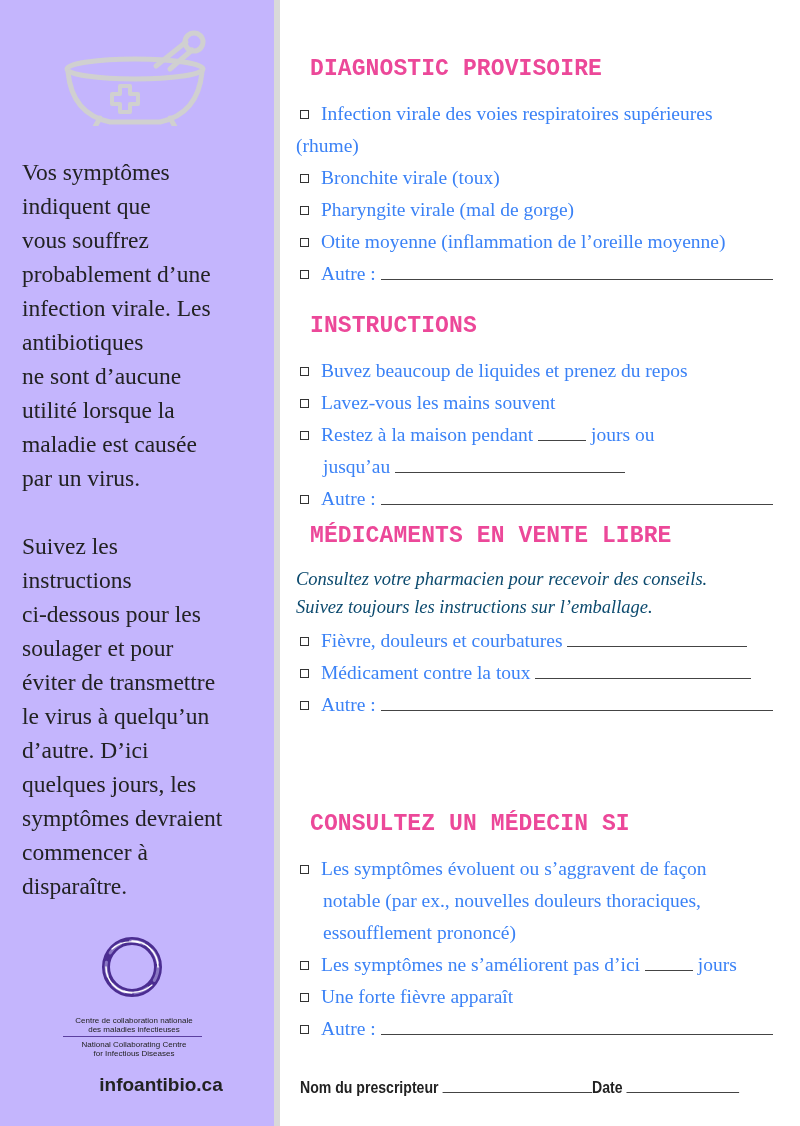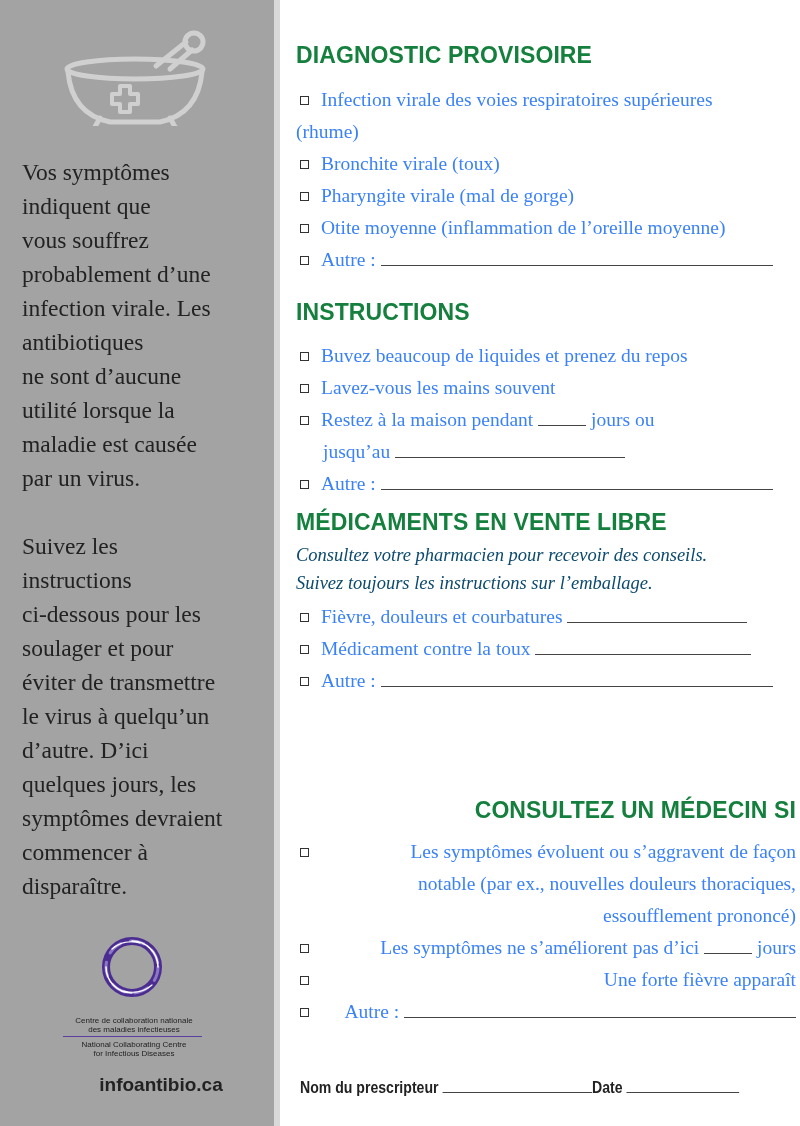--- a/index.html
+++ b/index.html
@@ -1,21 +1,21 @@
 <!DOCTYPE html>
 <html><head>
 <meta charset="utf-8">
 <style>
   html, body { margin: 0; padding: 0; }
   body {
     width: 800px; height: 1126px; background: #ffffff; position: relative; overflow: hidden;
     font-family: "DejaVu Serif", "Liberation Serif", serif; color: #222;
   }
   .left {
-    position: absolute; left: 0; top: 0; width: 274px; height: 1126px; background: #a3a3a3;
+    position: absolute; left: 0; top: 0; width: 274px; height: 1126px; background: #c4b5fd;
   }
   .divider {
     position: absolute; left: 274px; top: 0; width: 6px; height: 1126px; background: #d9d9d9;
   }
   .mortar { position: absolute; left: 60px; top: 14px; width: 150px; height: 112px; }
   .intro {
     position: absolute; left: 22px; width: 250px;
     font-family: "Liberation Serif", "DejaVu Serif", serif;
     font-size: 23.5px; line-height: 34px; color: #222;
   }
@@ -30,40 +30,40 @@
   .org-fr { top: 1016px; }
   .org-rule { position: absolute; left: 63px; top: 1036px; width: 139px; height: 1px; background: #5b3fa0; }
   .org-en { top: 1040px; }
   .site {
     position: absolute; left: 0; width: 322px; top: 1074px; text-align: center;
     font-family: "Liberation Sans", "DejaVu Sans", sans-serif; font-weight: bold; font-size: 19px; color: #222;
   }
   .right { position: absolute; left: 296px; top: 0; width: 500px; }
   .section { position: absolute; left: 0; width: 500px; }
   .section h2 {
-    margin: 0; font-family: Liberation Sans, sans-serif; font-weight: bold;
-    font-size: 23px; line-height: 30px; color: #15803d; letter-spacing: 0.1px;
+    margin: 14px; font-family: Liberation Mono, monospace; font-weight: bold;
+    font-size: 23px; line-height: 30px; color: #ec4899; letter-spacing: 0.1px;
   }
   .section .note {
     font-family: "Liberation Serif", "DejaVu Serif", serif; font-style: italic; font-size: 18.5px;
     line-height: 28px; color: #0c4a6e; margin-top: 4px;
   }
   .item {
     position: relative; padding-left: 25px;
     font-family: "Liberation Serif", "DejaVu Serif", serif; font-size: 19.5px; line-height: 32px; color: #3b82f6;
   }
   .item .box {
     position: absolute; left: 4px; top: 12px; width: 9px; height: 9px; border: 1px solid #333; box-sizing: border-box;
   }
   .item .cont { display: block; padding-left: 2px; }
   .blank { display: inline-block; border-bottom: 1px solid #444; height: 20px; vertical-align: baseline; }
   .s1 { top: 40px; } .s1 .items { margin-top: 14px; }
   .s2 { top: 297px; } .s2 .items { margin-top: 13px; }
   .s3 { top: 507px; } .s3 .items { margin-top: 4px; }
-  .s4 { top: 795px; text-align: right; } .s4 .items { margin-top: 11px; }
+  .s4 { top: 795px; } .s4 .items { margin-top: 11px; }
   .sign {
     position: absolute; left: 4px; top: 1076px; white-space: nowrap;
     font-family: "Liberation Sans", "DejaVu Sans", sans-serif; font-weight: bold; font-size: 16px; color: #222;
     transform: scaleX(0.88); transform-origin: left center;
   }
   .sign .blank { height: 16px; }
 </style>
 </head>
 <body>
 

